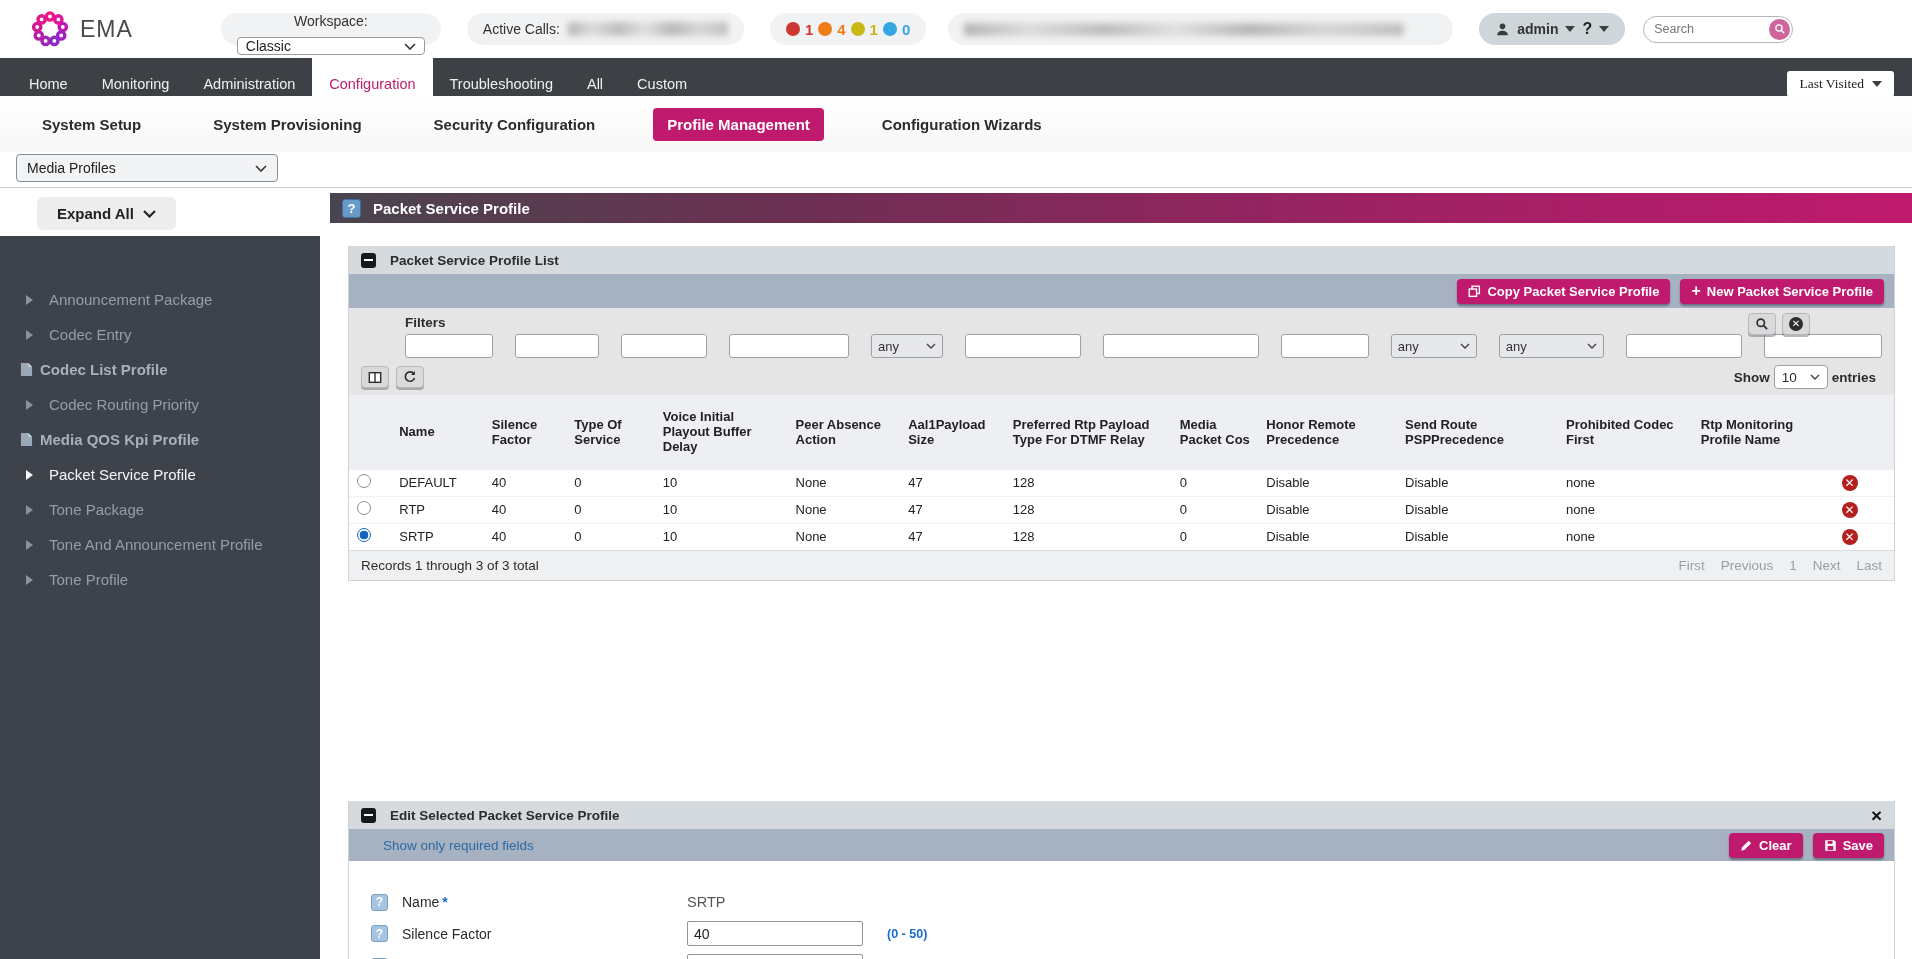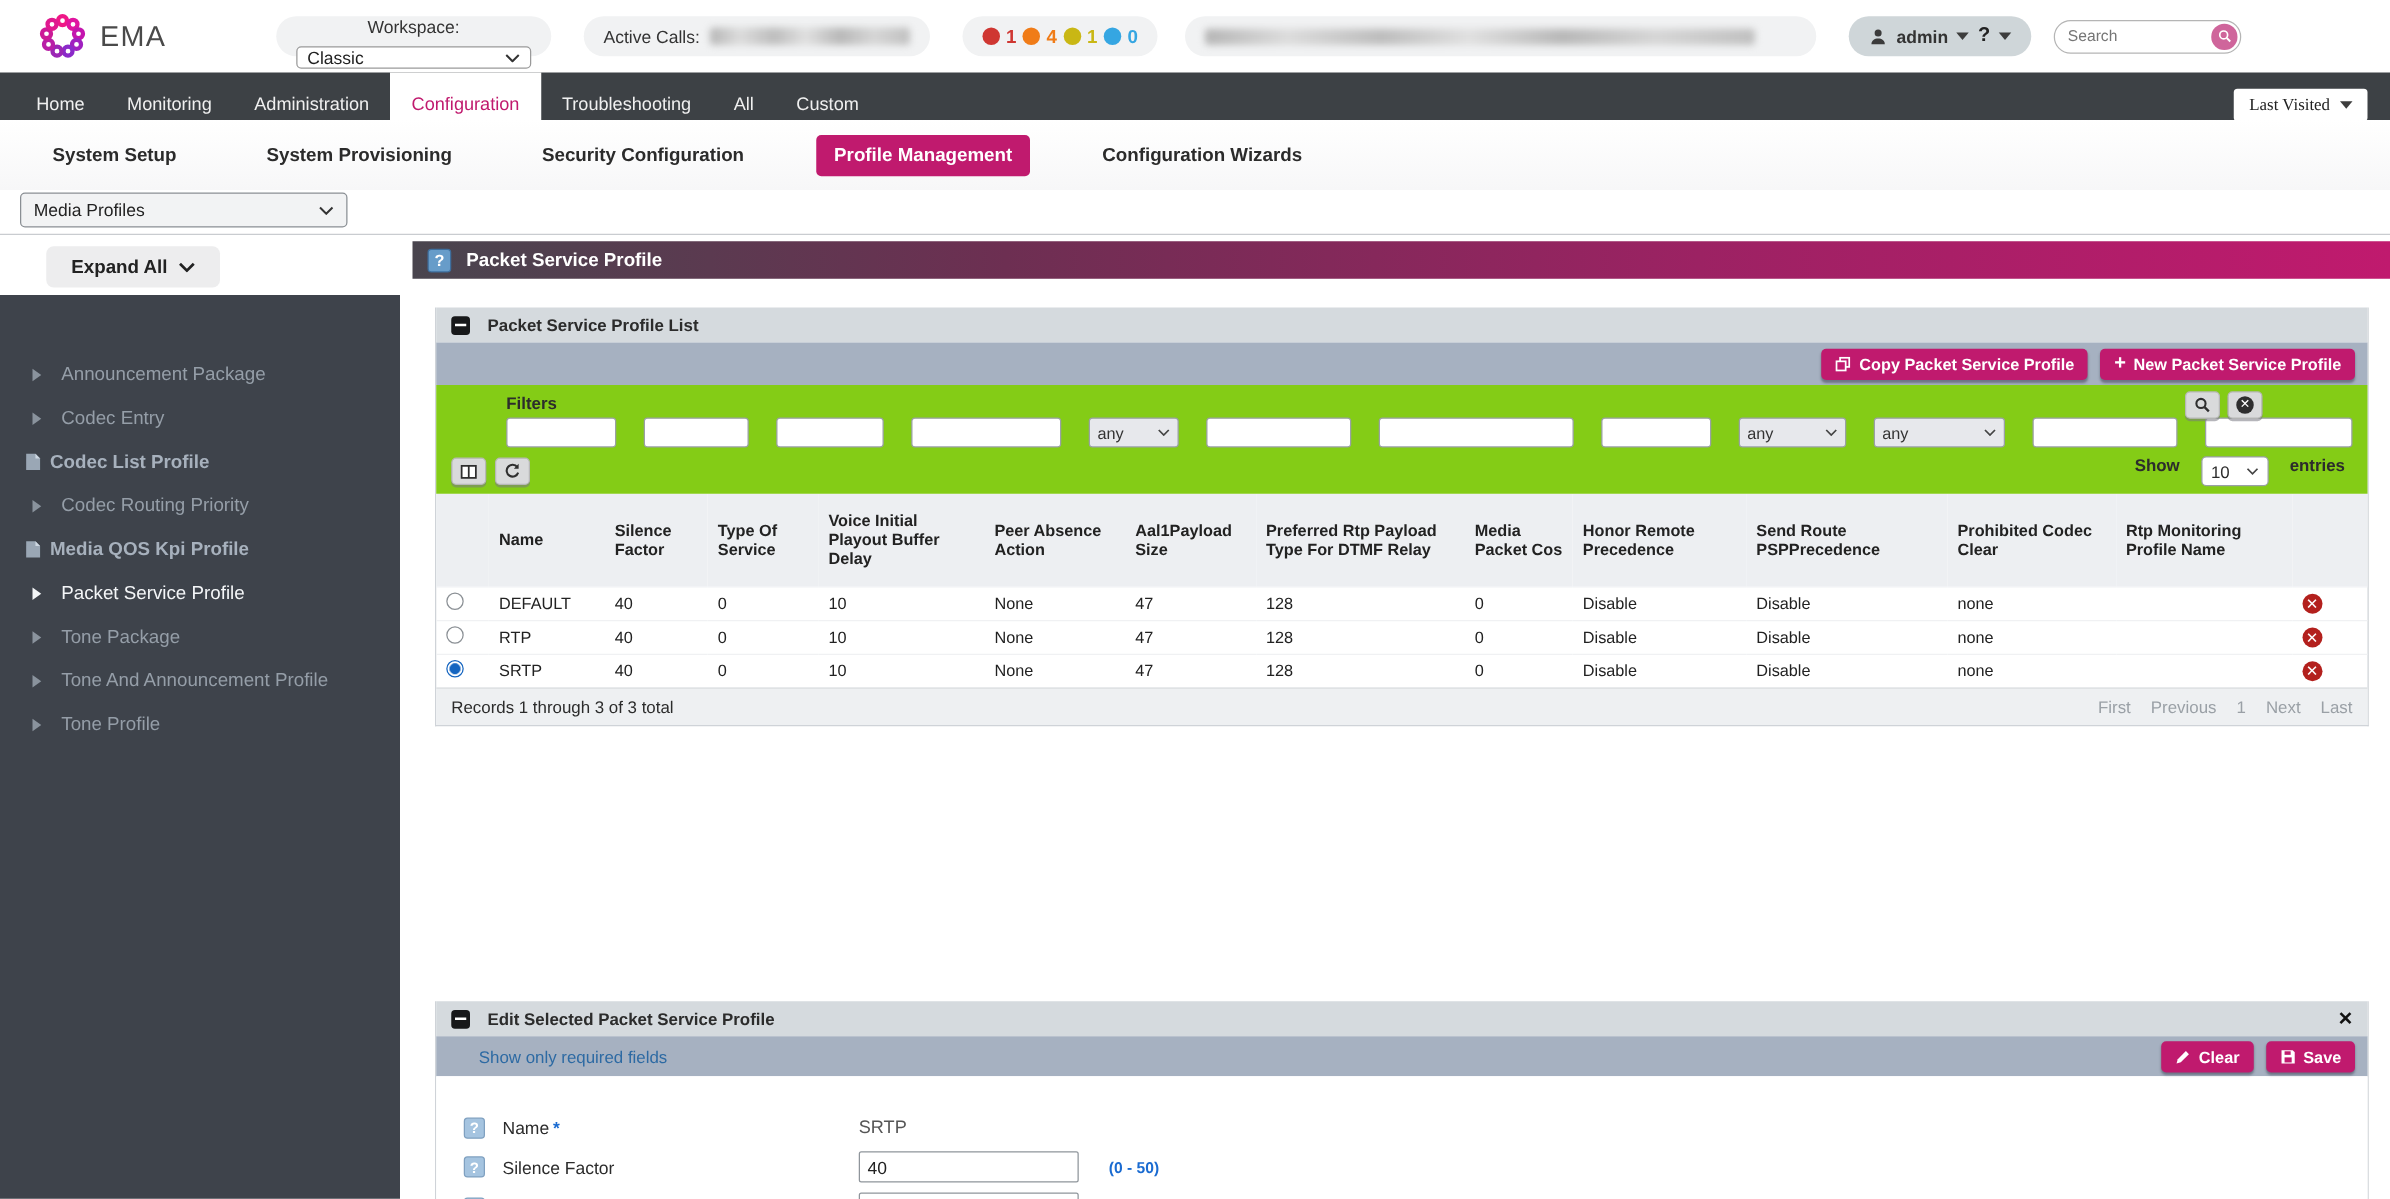--- a/index.html
+++ b/index.html
@@ -74,30 +74,30 @@
   .minus-ic { width:15px; height:15px; background:#17181a; border-radius:3px; position:relative; flex:0 0 auto; }
   .minus-ic::after { content:""; position:absolute; left:3px; right:3px; top:6.5px; height:2px; background:#fff; }
   .panel-title { font-size:13.5px; font-weight:bold; color:#2c2c2c; }
   .panel-x { margin-left:auto; font-size:19px; font-weight:bold; color:#111; line-height:1; cursor:pointer; }
   .panel-tb { height:34px; background:#a6b1c1; display:flex; align-items:center; padding:0 10px; gap:10px; }
   .mbtn { background:#c01a6e; color:#fff; font-weight:bold; font-size:13px; border:none; border-radius:4px; height:25px; display:flex; align-items:center; gap:6px; padding:0 11px; box-shadow:0 2px 2px rgba(40,40,60,.45); cursor:pointer; font-family:inherit; }
   .plus-g { font-size:16px; font-weight:bold; line-height:1; }
 
   
   #listPanel { top:57px; }
-  .filters-zone { background:#84cc16; padding:7px 12px 6px 12px; position:relative; }
+  .filters-zone { background:#e5e5e5; padding:7px 12px 6px 12px; position:relative; }
   .filters-label { font-size:13.5px; font-weight:bold; color:#2c2c2c; margin-left:44px; }
   .fbtns { position:absolute; right:84px; top:5px; display:flex; gap:6px; }
   .gbtn { width:28px; height:22px; background:#d9dadb; border:1px solid #b8b8b8; border-radius:4px; box-shadow:0 2px 0 rgba(120,120,130,.55); display:flex; align-items:center; justify-content:center; cursor:pointer; }
   .xcirc { width:14px; height:14px; border-radius:50%; background:#2e2e2e; color:#fff; font-size:10px; font-weight:bold; display:flex; align-items:center; justify-content:center; line-height:1; }
   .frow { display:flex; gap:22px; margin:4px 0 0 44px; }
   .fin { height:24px; border:1px solid #9aa0a6; border-radius:3px; background:#fff; font-size:13px; padding:0 5px; font-family:inherit; }
   .fsel { height:24px; border:1px solid #9aa0a6; border-radius:3px; background:#e7e8ec; font-size:13px; display:flex; align-items:center; justify-content:space-between; padding:0 6px; color:#333; }
   .ctrlrow { display:flex; align-items:center; margin-top:7px; }
-  .show-entries { margin-left:auto; margin-right:6px; display:flex; gap:17px; font-size:13.5px; font-weight:bold; color:#2c2c2c; }
+  .show-entries { margin-left:auto; margin-right:6px; display:flex; align-items:center; gap:4px; font-size:13.5px; font-weight:bold; color:#2c2c2c; }
   .psize { width:54px; height:24px; background:#fff; border:1px solid #9aa0a6; border-radius:4px; display:flex; align-items:center; justify-content:space-between; padding:0 7px; font-weight:normal; }
 
   table.grid { border-collapse:collapse; table-layout:fixed; width:1545px; font-size:13px; }
   table.grid th { background:#edeff2; text-align:left; vertical-align:middle; font-weight:bold; color:#222; padding:6px 8px; height:74px; }
   table.grid td { padding:4px 8px; height:27px; color:#222; border-top:1px solid #f0f1f3; }
   .radio { width:14px; height:14px; border:1px solid #8b9095; border-radius:50%; background:#fff; display:inline-block; }
   .radio.on { border-color:#1565c0; background:radial-gradient(circle,#1565c0 0 4.2px,#fff 4.6px); }
   .delx { width:16px; height:16px; border-radius:50%; background:#b3201d; color:#fff; font-size:12px; font-weight:bold; display:flex; align-items:center; justify-content:center; line-height:1; cursor:pointer; }
   .grid-foot { height:30px; background:#eef0f2; border-top:1px solid #dadde0; display:flex; align-items:center; padding:0 12px; font-size:13.5px; color:#2c2c2c; }
   .pager { margin-left:auto; display:flex; gap:16px; color:#9aa0a6; font-size:13.5px; }
@@ -397,21 +397,21 @@
           <th>Name</th>
           <th>Silence Factor</th>
           <th>Type Of Service</th>
           <th>Voice Initial Playout Buffer Delay</th>
           <th>Peer Absence Action</th>
           <th>Aal1Payload Size</th>
           <th>Preferred Rtp Payload Type For DTMF Relay</th>
           <th>Media Packet Cos</th>
           <th>Honor Remote Precedence</th>
           <th>Send Route PSPPrecedence</th>
-          <th>Prohibited Codec Clear</th>
+          <th>Prohibited Codec First</th>
           <th>Rtp Monitoring Profile Name</th>
           <th></th>
         </tr>
       </thead>
       <tbody>
         <tr>
           <td><span class="radio"></span></td>
           <td>DEFAULT</td>
           <td>40</td>
           <td>0</td>

